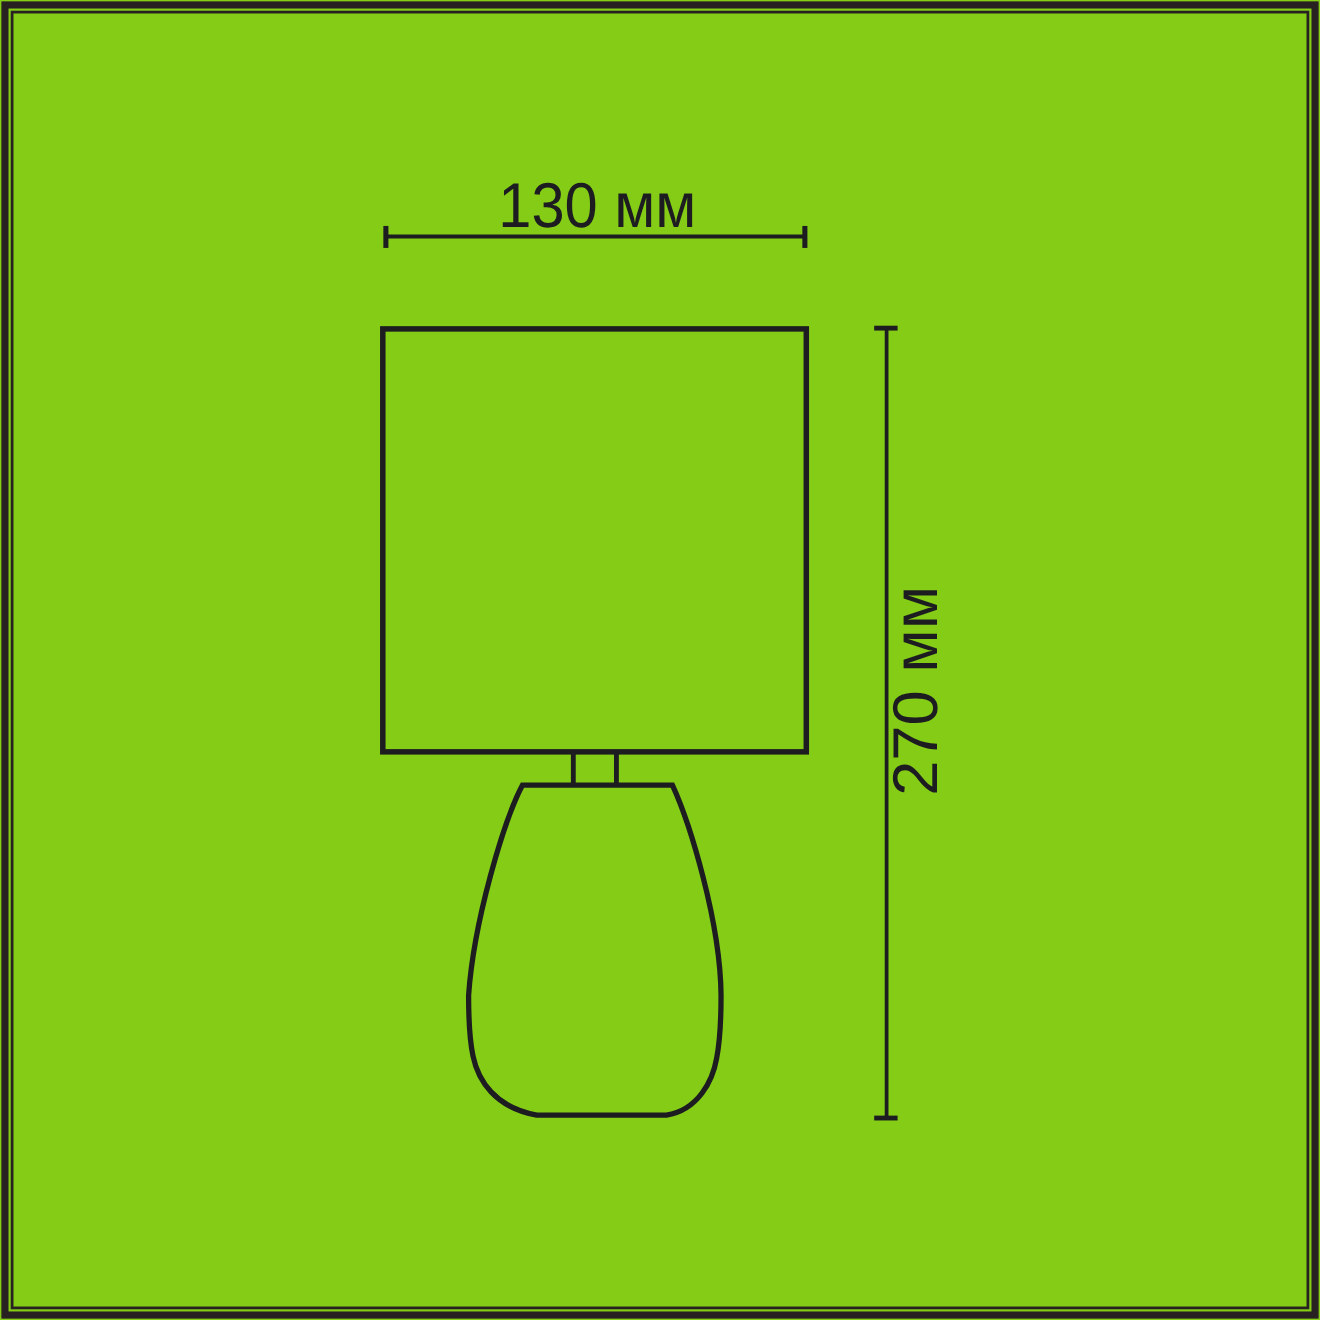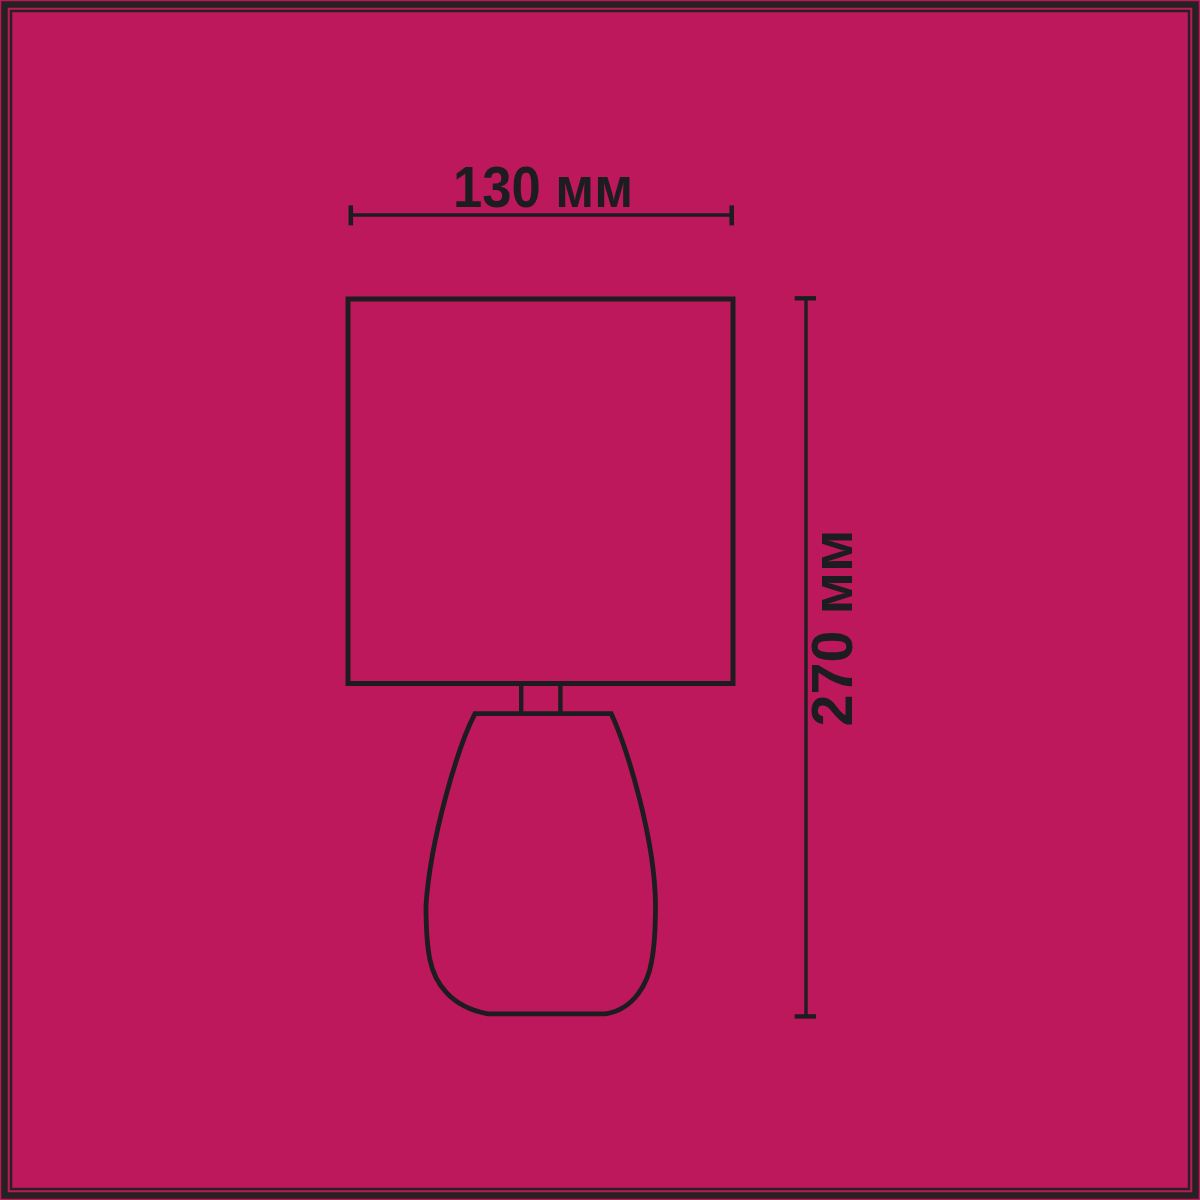--- a/index.html
+++ b/index.html
@@ -1,16 +1,16 @@
 <!DOCTYPE html>
 <html><head>
 <meta charset="utf-8">
 <style>
   html,body{margin:0;padding:0;background:#ffffff;}
-  .page{width:1200px;height:1200px;position:relative;background:#be185d;overflow:hidden;font-weight:bold;}
+  .page{width:1200px;height:1200px;position:relative;background:#84cc16;overflow:hidden;}
   svg{display:block;}
   text{font-family:"Liberation Sans", sans-serif;fill:#1d1d21;}
 </style>
 </head>
 <body>
 <div class="page">
 <svg width="1200" height="1200" viewBox="0 0 1200 1200">
 
   <rect x="4.5" y="4.5" width="1191" height="1191" fill="none" stroke="#272122" stroke-width="6.5"></rect>
 

